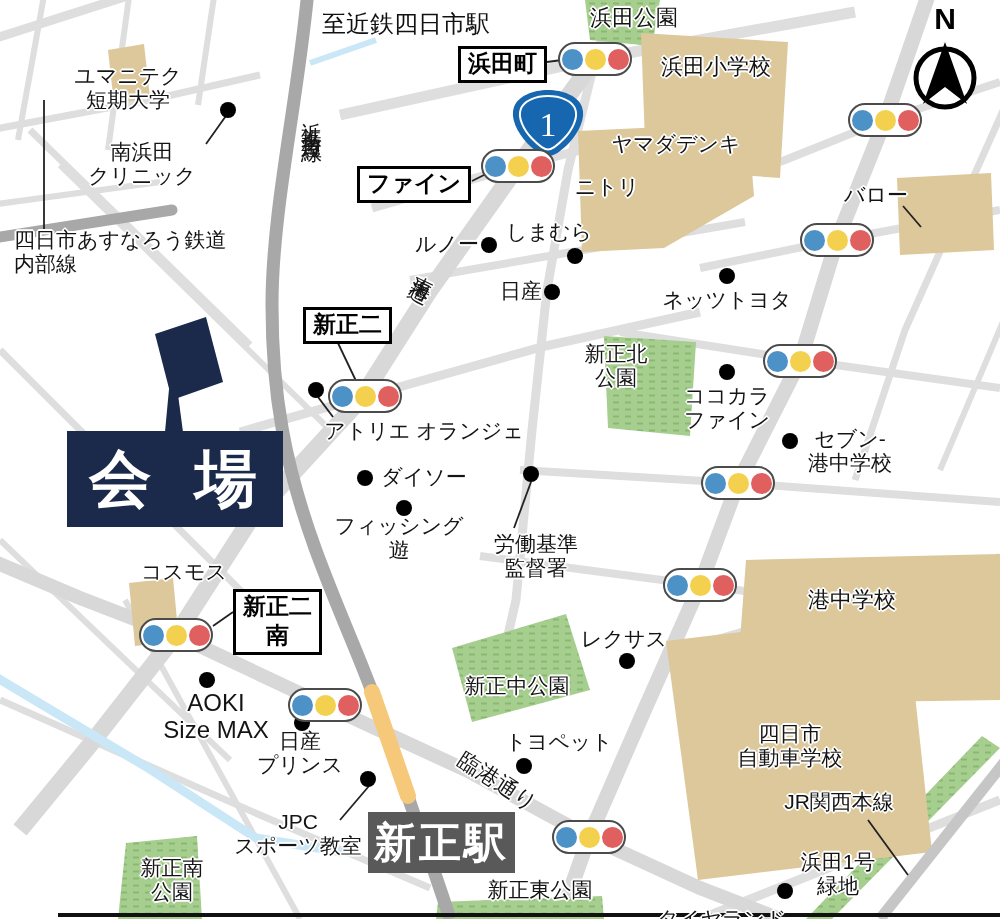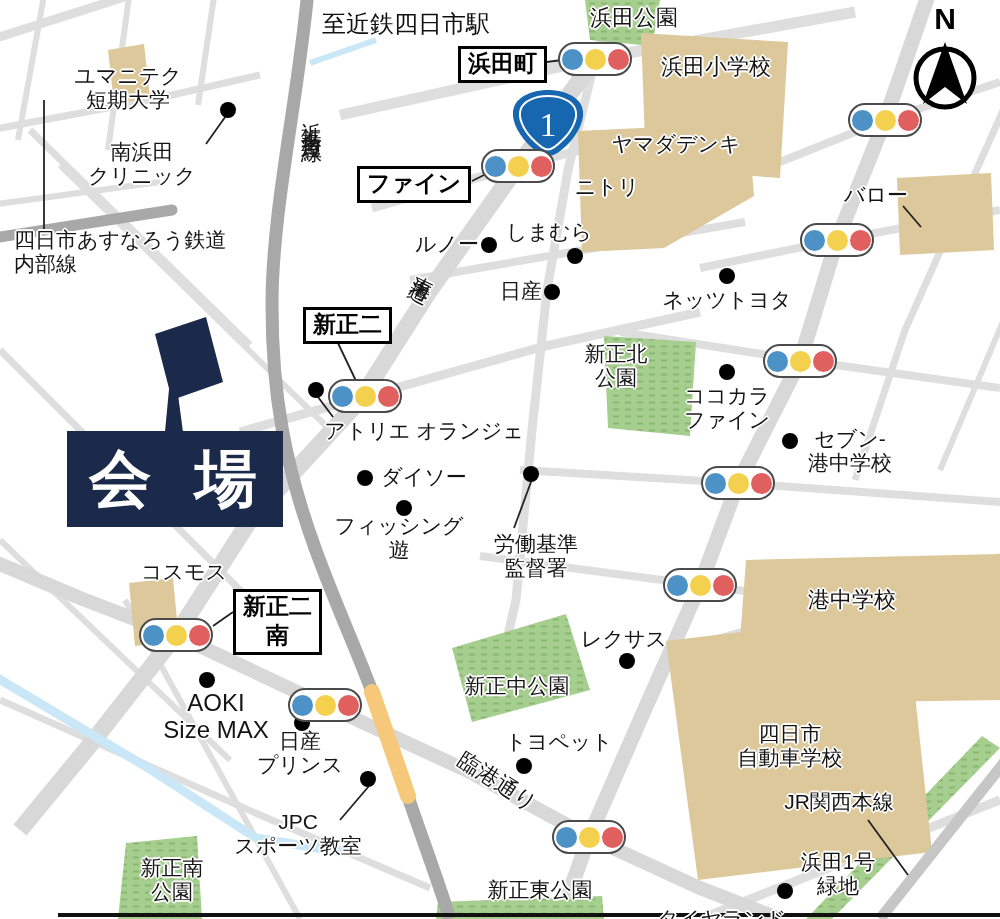--- a/index.html
+++ b/index.html
@@ -139,20 +139,21 @@
   <div id="shield-num">1</div>
 
   <svg id="compass" width="74" height="84" viewBox="0 0 74 84">
     <circle cx="37" cy="48" r="29" fill="#fff" stroke="#000" stroke-width="5"></circle>
     <polygon points="37,12 15,74 37,57 59,74" fill="#000"></polygon>
   </svg>
   <div id="compass-n">N</div>
 
   <div id="top-note">至近鉄四日市駅</div>
   <div id="venue-box">会 場</div>
+  <div id="station-box">新正駅</div>
 
   <div id="overlay">
       <div class="map-label" style="left: 634px; top: 6px; font-size: 22px;">
         <div>浜田公園</div>
       </div>
       <div class="map-label" style="left: 716px; top: 55px; font-size: 22px;">
         <div>浜田小学校</div>
       </div>
       <div class="map-label" style="left: 128px; top: 64px;">
         <div>ユマニテク</div>

